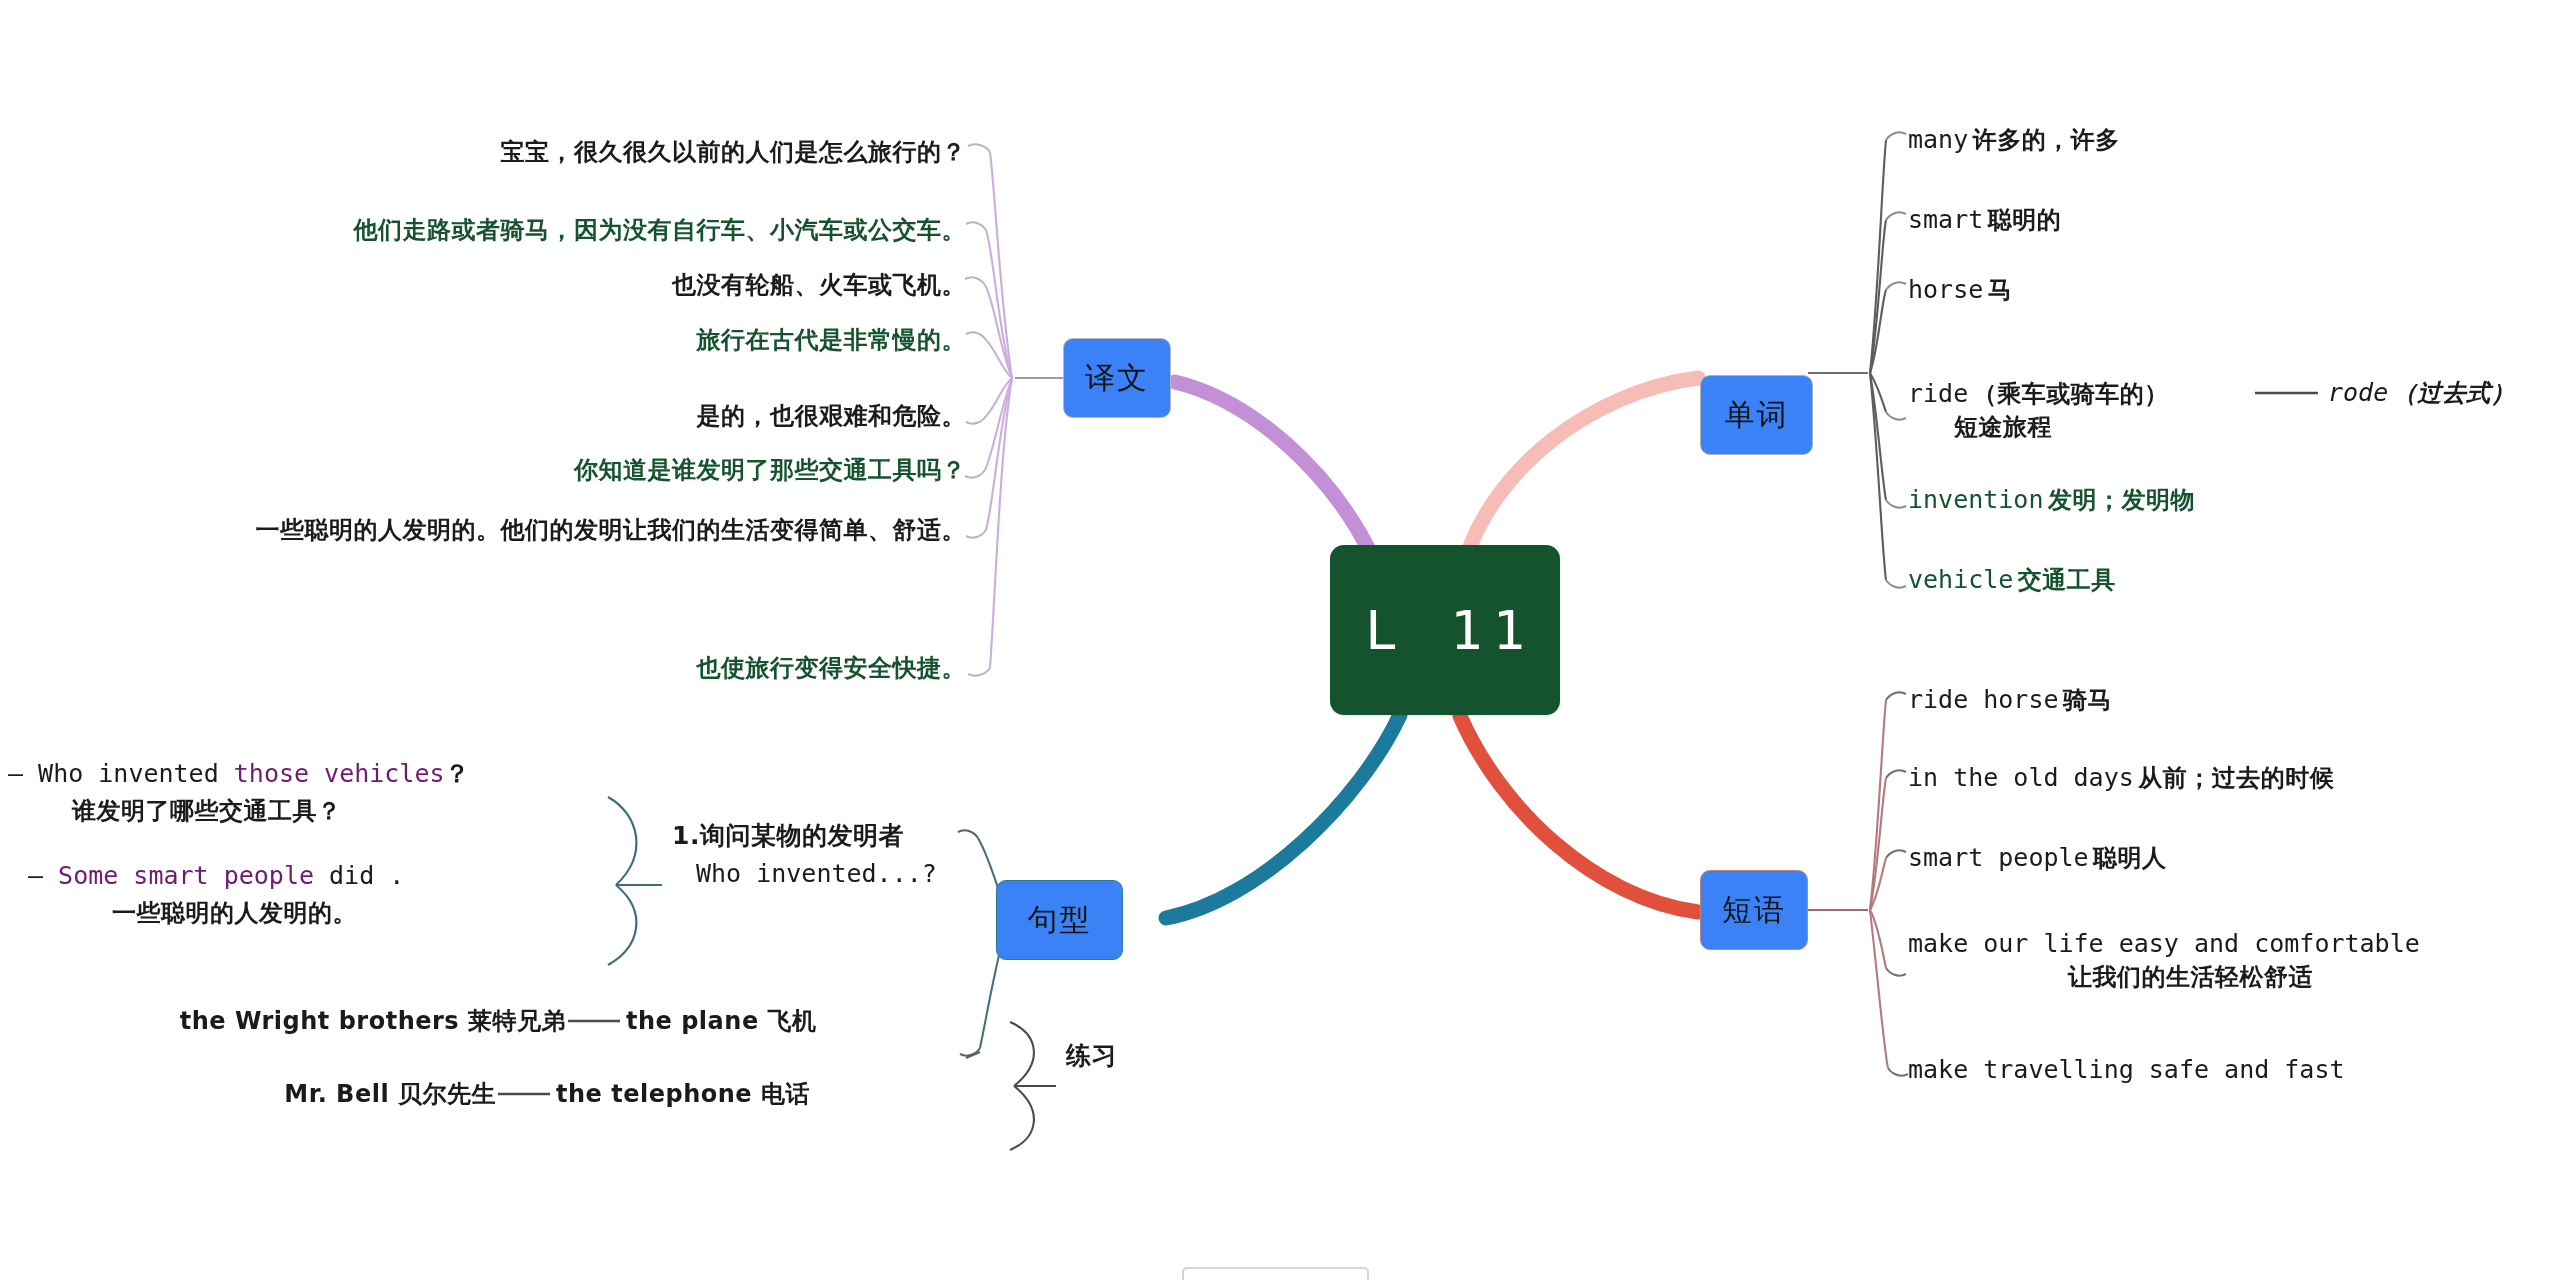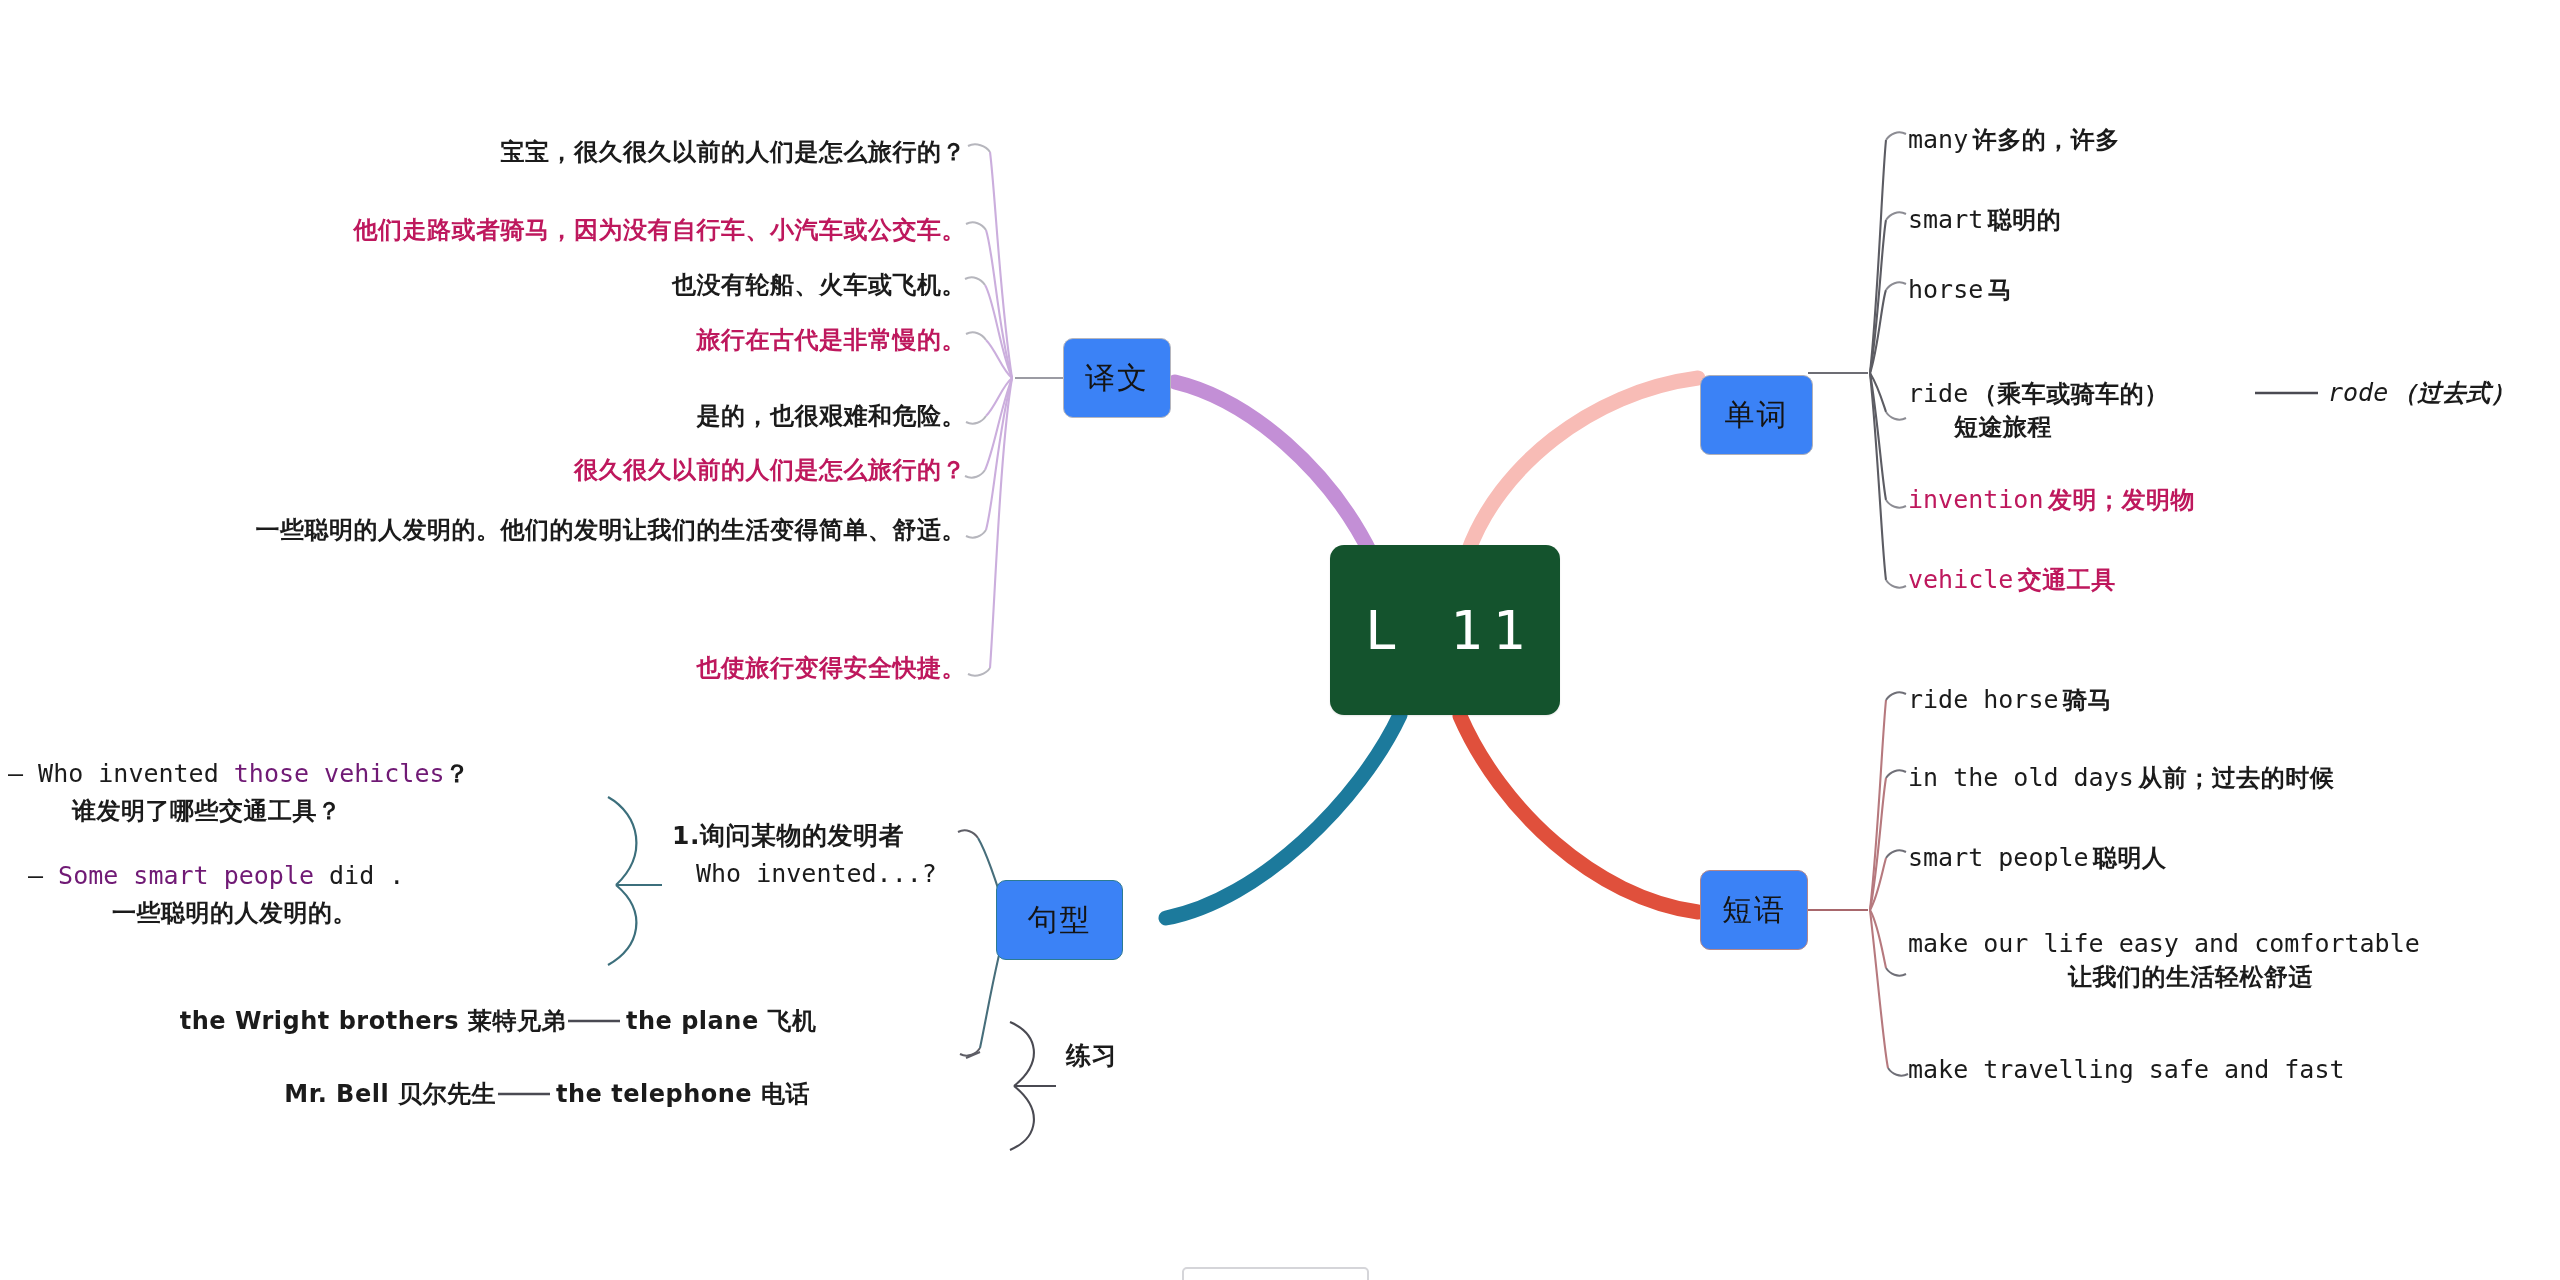--- a/index.html
+++ b/index.html
@@ -84,21 +84,21 @@
     font-family: "DejaVu Sans", "Liberation Sans", sans-serif;
     font-weight: bold;
     font-size: 24px;
     letter-spacing: 0.5px;
   }
   .mono {
     font-family: "DejaVu Sans Mono", "Liberation Mono", monospace;
     font-size: 25px;
     letter-spacing: 0px;
   }
-  .blue   { color: #be185d; }
+  .blue   { color: #14532d; }
   .red    { color: #701a75; }
   .dark   { color: #1b1b1b; }
 
   .ta-right { text-align: right; }
   .ta-left  { text-align: left; }
 
   .leaf.rightcol { transform: translateY(-50%); }
   .leaf.leftcol  { transform: translate(-100%, -50%); }
 
   .sub {
@@ -227,21 +227,21 @@
   </div>
   <div class="branch-box" id="box-juxing">
     <span class="label">句型</span>
   </div>
 
   <div class="leaf leftcol cn dark ta-right" style="left:966px; top:152px;">宝宝，很久很久以前的人们是怎么旅行的？</div>
   <div class="leaf leftcol cn blue ta-right" style="left:966px; top:230px;">他们走路或者骑马，因为没有自行车、小汽车或公交车。</div>
   <div class="leaf leftcol cn dark ta-right" style="left:966px; top:285px;">也没有轮船、火车或飞机。</div>
   <div class="leaf leftcol cn blue ta-right" style="left:966px; top:340px;">旅行在古代是非常慢的。</div>
   <div class="leaf leftcol cn dark ta-right" style="left:966px; top:416px;">是的，也很艰难和危险。</div>
-  <div class="leaf leftcol cn blue ta-right" style="left:966px; top:470px;">很久很久以前的人们是怎么旅行的？</div>
+  <div class="leaf leftcol cn blue ta-right" style="left:966px; top:470px;">你知道是谁发明了那些交通工具吗？</div>
   <div class="leaf leftcol cn dark ta-right" style="left:966px; top:530px;">一些聪明的人发明的。他们的发明让我们的生活变得简单、舒适。</div>
   <div class="leaf leftcol cn blue ta-right" style="left:966px; top:668px;">也使旅行变得安全快捷。</div>
 
   <div class="leaf rightcol" style="left:1908px; top:140px;">
     <span class="mono dark">many</span>
     <span class="cn dark">许多的，许多</span>
   </div>
   <div class="leaf rightcol" style="left:1908px; top:220px;">
     <span class="mono dark">smart</span>
     <span class="cn dark">聪明的</span>

